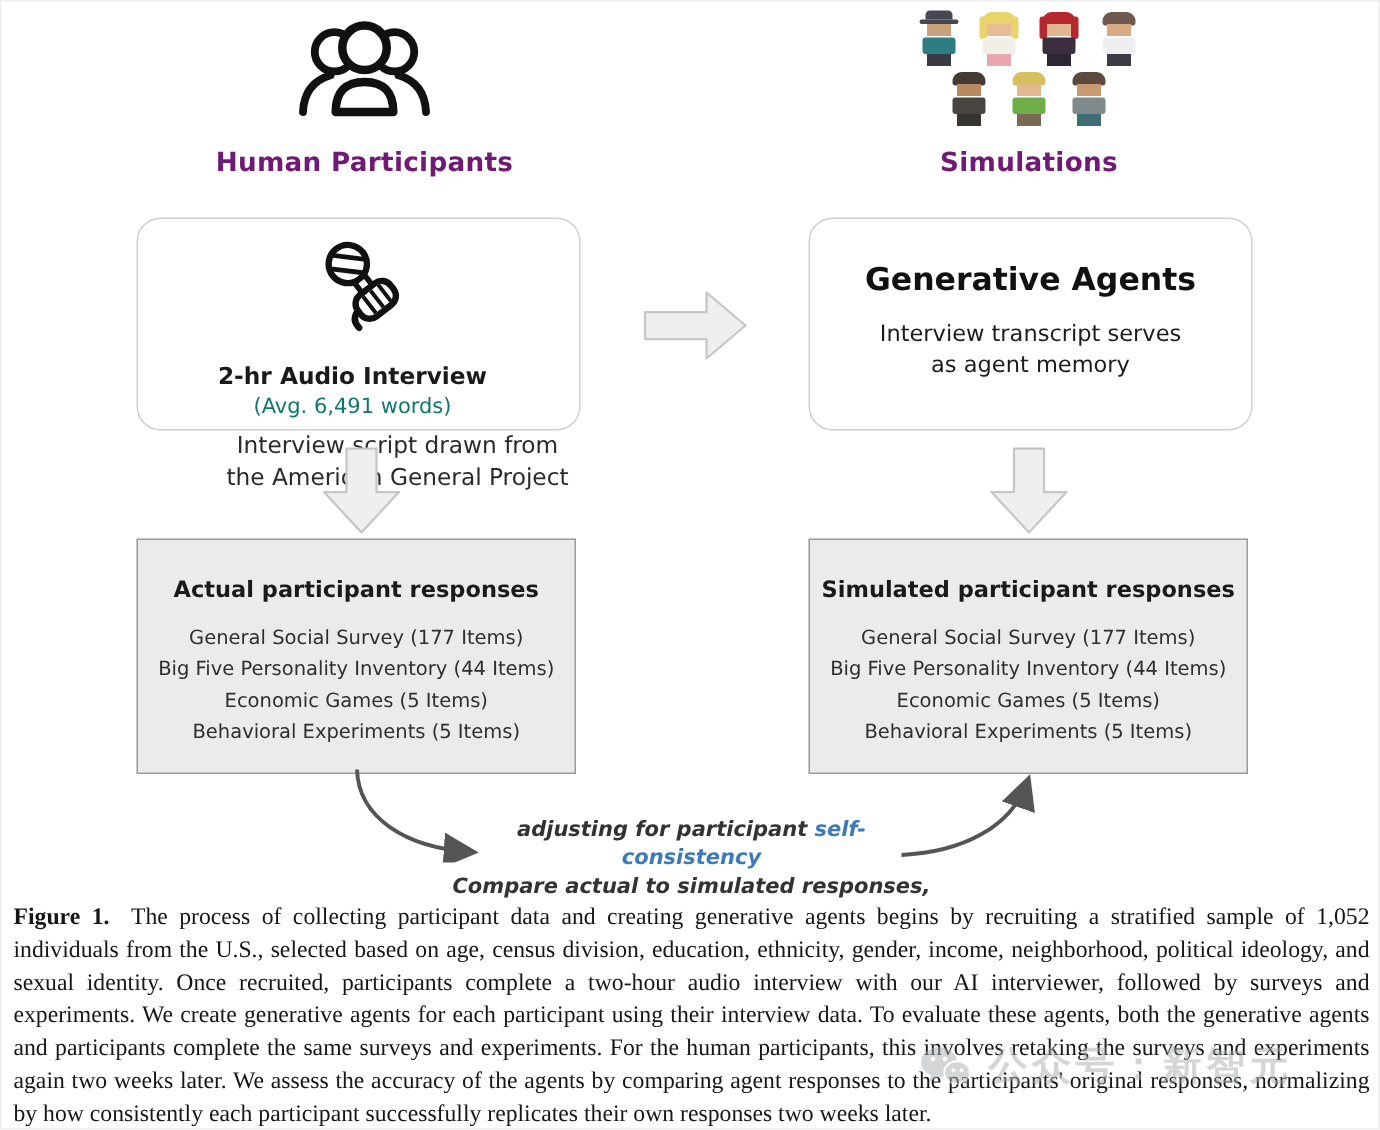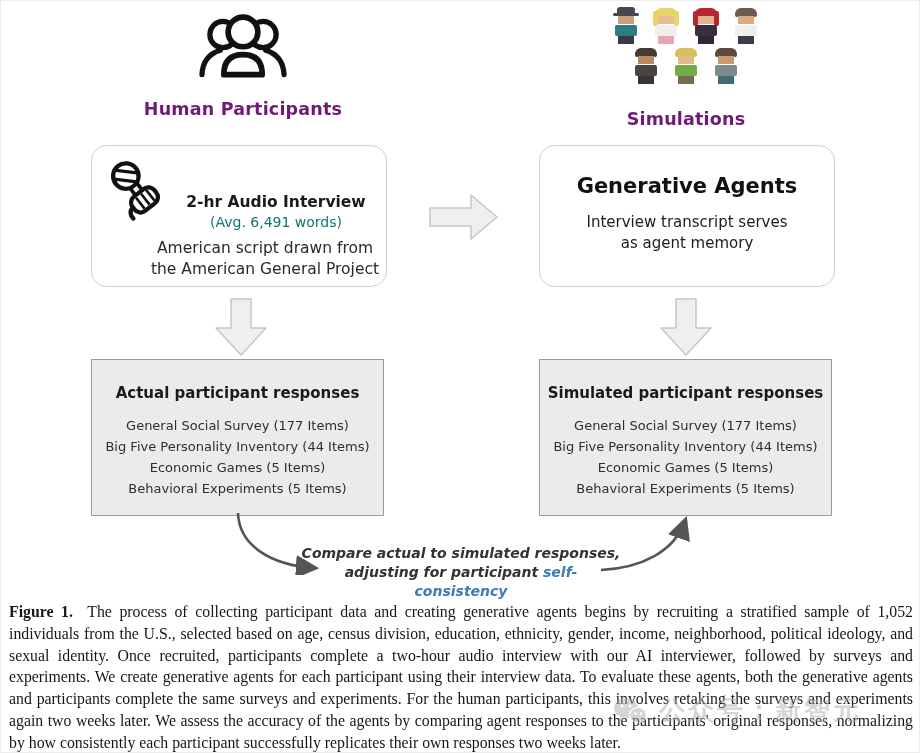--- a/index.html
+++ b/index.html
@@ -12,21 +12,21 @@
   
   .col-heading{
     width:300px;text-align:center;font-size:17.5px;font-weight:bold;
     color:#701a75;letter-spacing:.2px;
   }
   
   .white-box{
     width:296px;height:142px;background:#fff;border:1.5px solid #cfcfcf;
     border-radius:16px;box-sizing:border-box;
   }
-  .box-top{display:flex;align-items:flex-end;margin-top:12px;}
+  .box-top{display:flex;align-items:center;margin-top:12px;flex-direction:column;}
   .mic-wrap{width:74px;flex:0 0 74px;margin-left:8px;}
   .box-top-text{flex:1;text-align:center;padding-right:8px;}
   .box-title{font-size:15.5px;font-weight:bold;color:#1a1a1a;margin-top:10px;}
   .box-subtitle{font-size:14px;color:#0f766e;margin-top:3px;}
   .script-lines{margin-left:58px;width:230px;text-align:center;font-size:15.5px;
     color:#2a2a2a;line-height:21px;margin-top:8px;}
   .agents-title{text-align:center;font-size:21px;font-weight:bold;color:#111;margin-top:28px;}
   .agents-lines{text-align:center;font-size:15px;font-weight:normal;color:#1c1c1c;
     line-height:21px;margin-top:14px;}
   
@@ -126,21 +126,21 @@
         <div class="sp sp-legs" style="background: rgb(122, 106, 85);"></div>
       </div>
       <div class="sprite">
         <div class="sp sp-hair" style="background: rgb(92, 74, 62);"></div>
         <div class="sp sp-face" style="background: rgb(200, 154, 112);"></div>
         <div class="sp sp-body" style="background: rgb(126, 138, 140);"></div>
         <div class="sp sp-legs" style="background: rgb(62, 110, 116);"></div>
       </div>
     </div>
 
-  <div class="abs col-heading" style="left:535px;top:108px">Simulations</div>
+  <div class="abs col-heading" style="left:535px;top:98px">Simulations</div>
 
   <div class="abs white-box" style="left:90px;top:144px">
     <div class="box-top">
       <div class="mic-wrap">
         <svg width="70" height="68" viewBox="0 0 64 64">
           <defs>
               <clipPath id="micclip">
                 <circle cx="32" cy="14" r="10.5"></circle>
               </clipPath>
             </defs>
@@ -156,21 +156,21 @@
             <path d="M19,41 q-7,2 -6,9" stroke="#111" stroke-width="4" fill="none" stroke-linecap="round"></path>
           </g>
         </svg>
       </div>
       <div class="box-top-text">
         <div class="box-title">2-hr Audio Interview</div>
         <div class="box-subtitle">(Avg. 6,491 words)</div>
       </div>
     </div>
     <div class="script-lines">
-      <div>American script drawn from</div>
+      <div>Interview script drawn from</div>
       <div>the American General Project</div>
     </div>
   </div>
 
   <div class="abs white-box" style="left:538px;top:144px">
     <div class="agents-title">Generative Agents</div>
     <div class="agents-lines">
       <div>Interview transcript serves</div>
       <div>as agent memory</div>
     </div>
@@ -213,22 +213,22 @@
   </div>
 
   <svg class="abs" style="left:225px;top:506px" width="105" height="68" viewBox="0 0 105 68">
     <path d="M12,6 C13,38 44,58 88,61" fill="none" stroke="#555" stroke-width="2.6" marker-end="url(#ah)"></path>
   </svg>
   <svg class="abs" style="left:592px;top:506px" width="105" height="68" viewBox="0 0 105 68">
     <path d="M8,63 C48,61 81,45 92,14" fill="none" stroke="#555" stroke-width="2.6" marker-end="url(#ah)"></path>
   </svg>
 
   <div class="abs compare-note" style="left:300px;top:543px">
+    <div><span>adjusting for participant </span><span class="hl">self-consistency</span></div>
     <div>Compare actual to simulated responses,</div>
-    <div><span>adjusting for participant </span><span class="hl">self-consistency</span></div>
   </div>
 
   <p class="abs caption" style="left:8px;top:600px"><b>Figure 1.</b> <span>The process of collecting participant data and creating generative agents begins by recruiting a stratified sample of 1,052 individuals from the U.S., selected based on age, census division, education, ethnicity, gender, income, neighborhood, political ideology, and sexual identity. Once recruited, participants complete a two-hour audio interview with our AI interviewer, followed by surveys and experiments. We create generative agents for each participant using their interview data. To evaluate these agents, both the generative agents and participants complete the same surveys and experiments. For the human participants, this involves retaking the surveys and experiments again two weeks later. We assess the accuracy of the agents by comparing agent responses to the participants' original responses, normalizing by how consistently each participant successfully replicates their own responses two weeks later.</span></p>
 
   <div class="abs watermark" style="left:612px;top:692px">
     <svg width="34" height="28" viewBox="0 0 34 28">
       <ellipse cx="13" cy="11" rx="12" ry="10" fill="#a8adb0"></ellipse>
       <path d="M8,19 l-2,6 l6,-4 z" fill="#a8adb0"></path>
       <circle cx="9" cy="9" r="1.6" fill="#fff"></circle>
       <circle cx="17" cy="9" r="1.6" fill="#fff"></circle>

